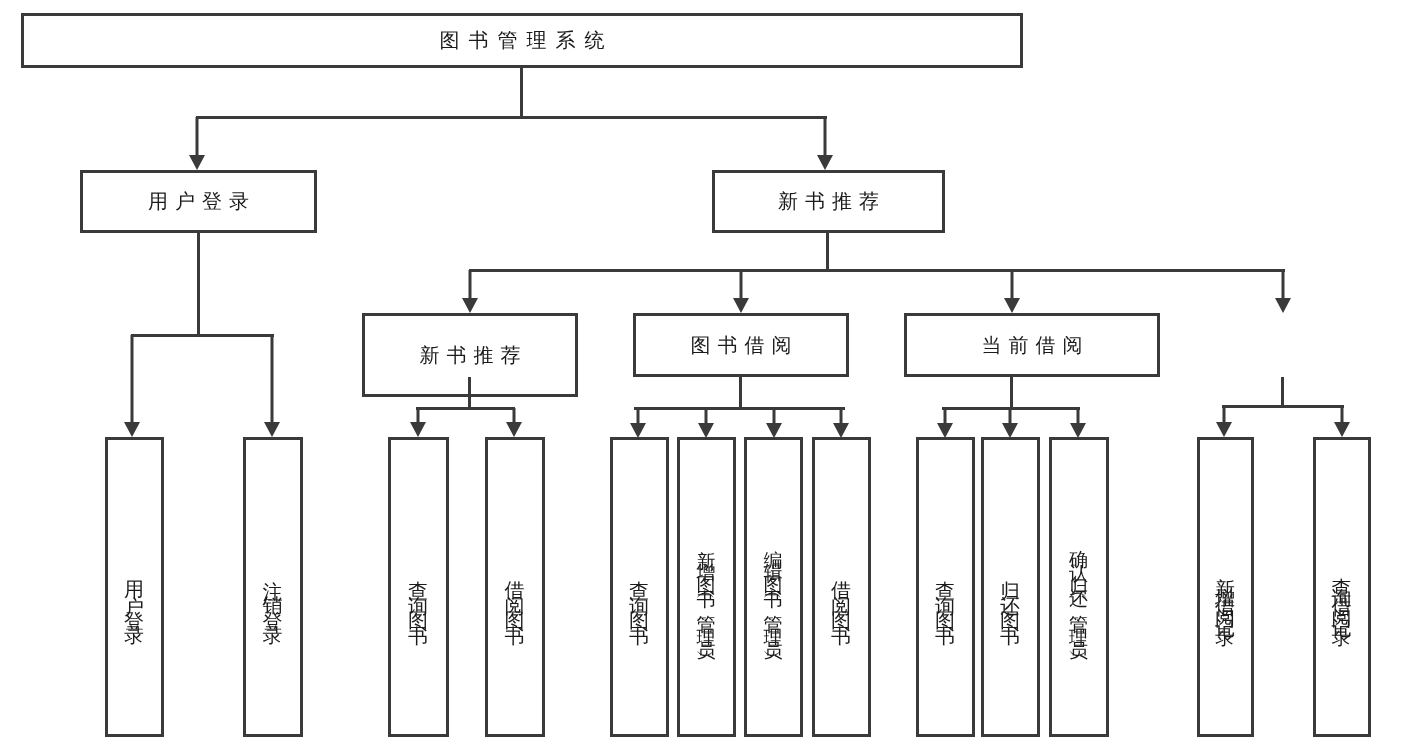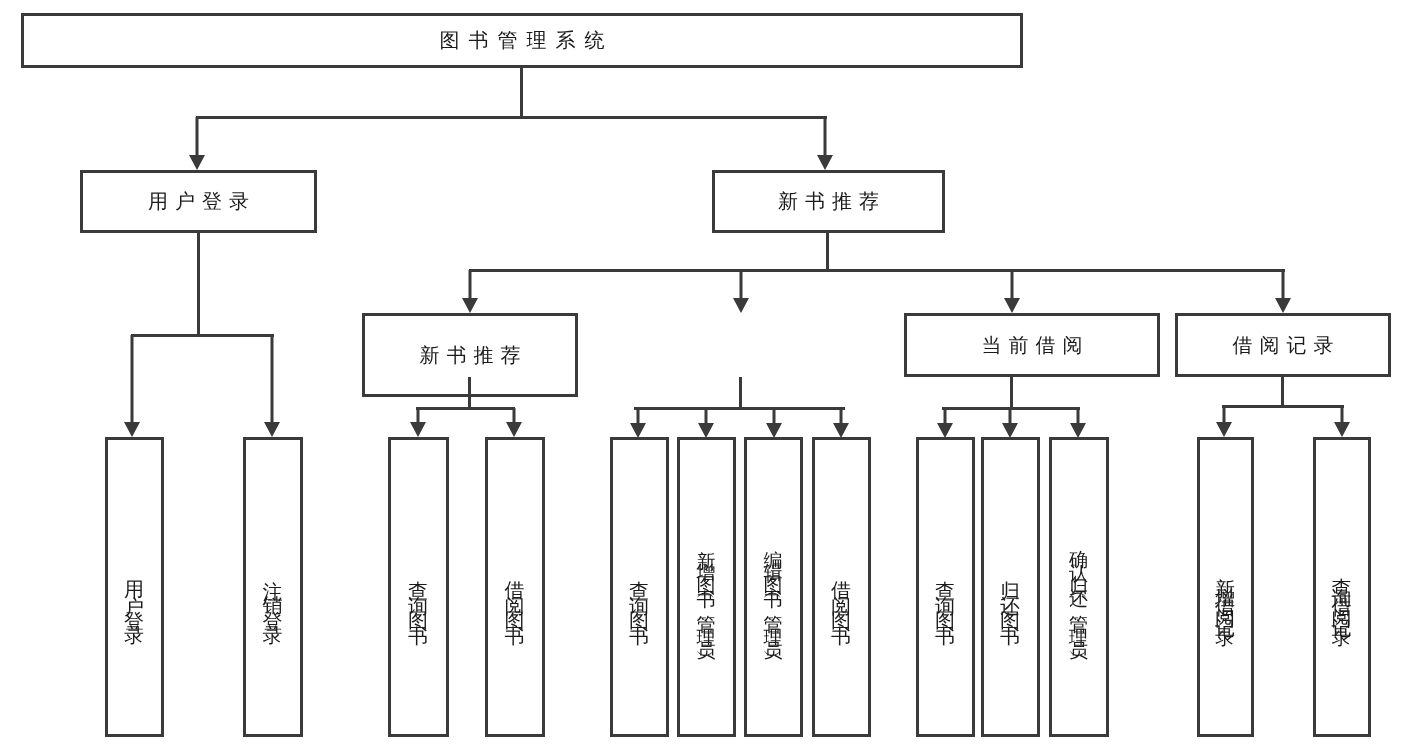--- a/index.html
+++ b/index.html
@@ -80,25 +80,25 @@
   <div class="vline" style="left:826px;top:233px;height:39px"></div>
   <div class="hline" style="left:469px;top:269px;width:816px"></div>
   <div class="arrow" style="left:470px;top:270px;height:43px"></div>
   <div class="arrow" style="left:741px;top:270px;height:43px"></div>
   <div class="arrow" style="left:1012px;top:270px;height:43px"></div>
   <div class="arrow" style="left:1283px;top:270px;height:43px"></div>
 
   <div class="hbox" style="left:362px;top:313px;width:216px;height:84px">
     <span>新书推荐</span>
   </div>
+  <div class="hbox" style="left:633px;top:313px;width:216px;height:64px">
+    <span>图书借阅</span>
+  </div>
   <div class="hbox" style="left:904px;top:313px;width:256px;height:64px">
     <span>当前借阅</span>
-  </div>
-  <div class="hbox" style="left:1175px;top:313px;width:216px;height:64px">
-    <span>借阅记录</span>
   </div>
 
   <div class="vline" style="left:468px;top:377px;height:33px"></div>
   <div class="hline" style="left:416px;top:407px;width:99px"></div>
   <div class="arrow" style="left:418px;top:408px;height:29px"></div>
   <div class="arrow" style="left:514px;top:408px;height:29px"></div>
 
   <div class="vline" style="left:739px;top:377px;height:33px"></div>
   <div class="hline" style="left:634px;top:407px;width:211px"></div>
   <div class="arrow" style="left:638px;top:408px;height:30px"></div>

